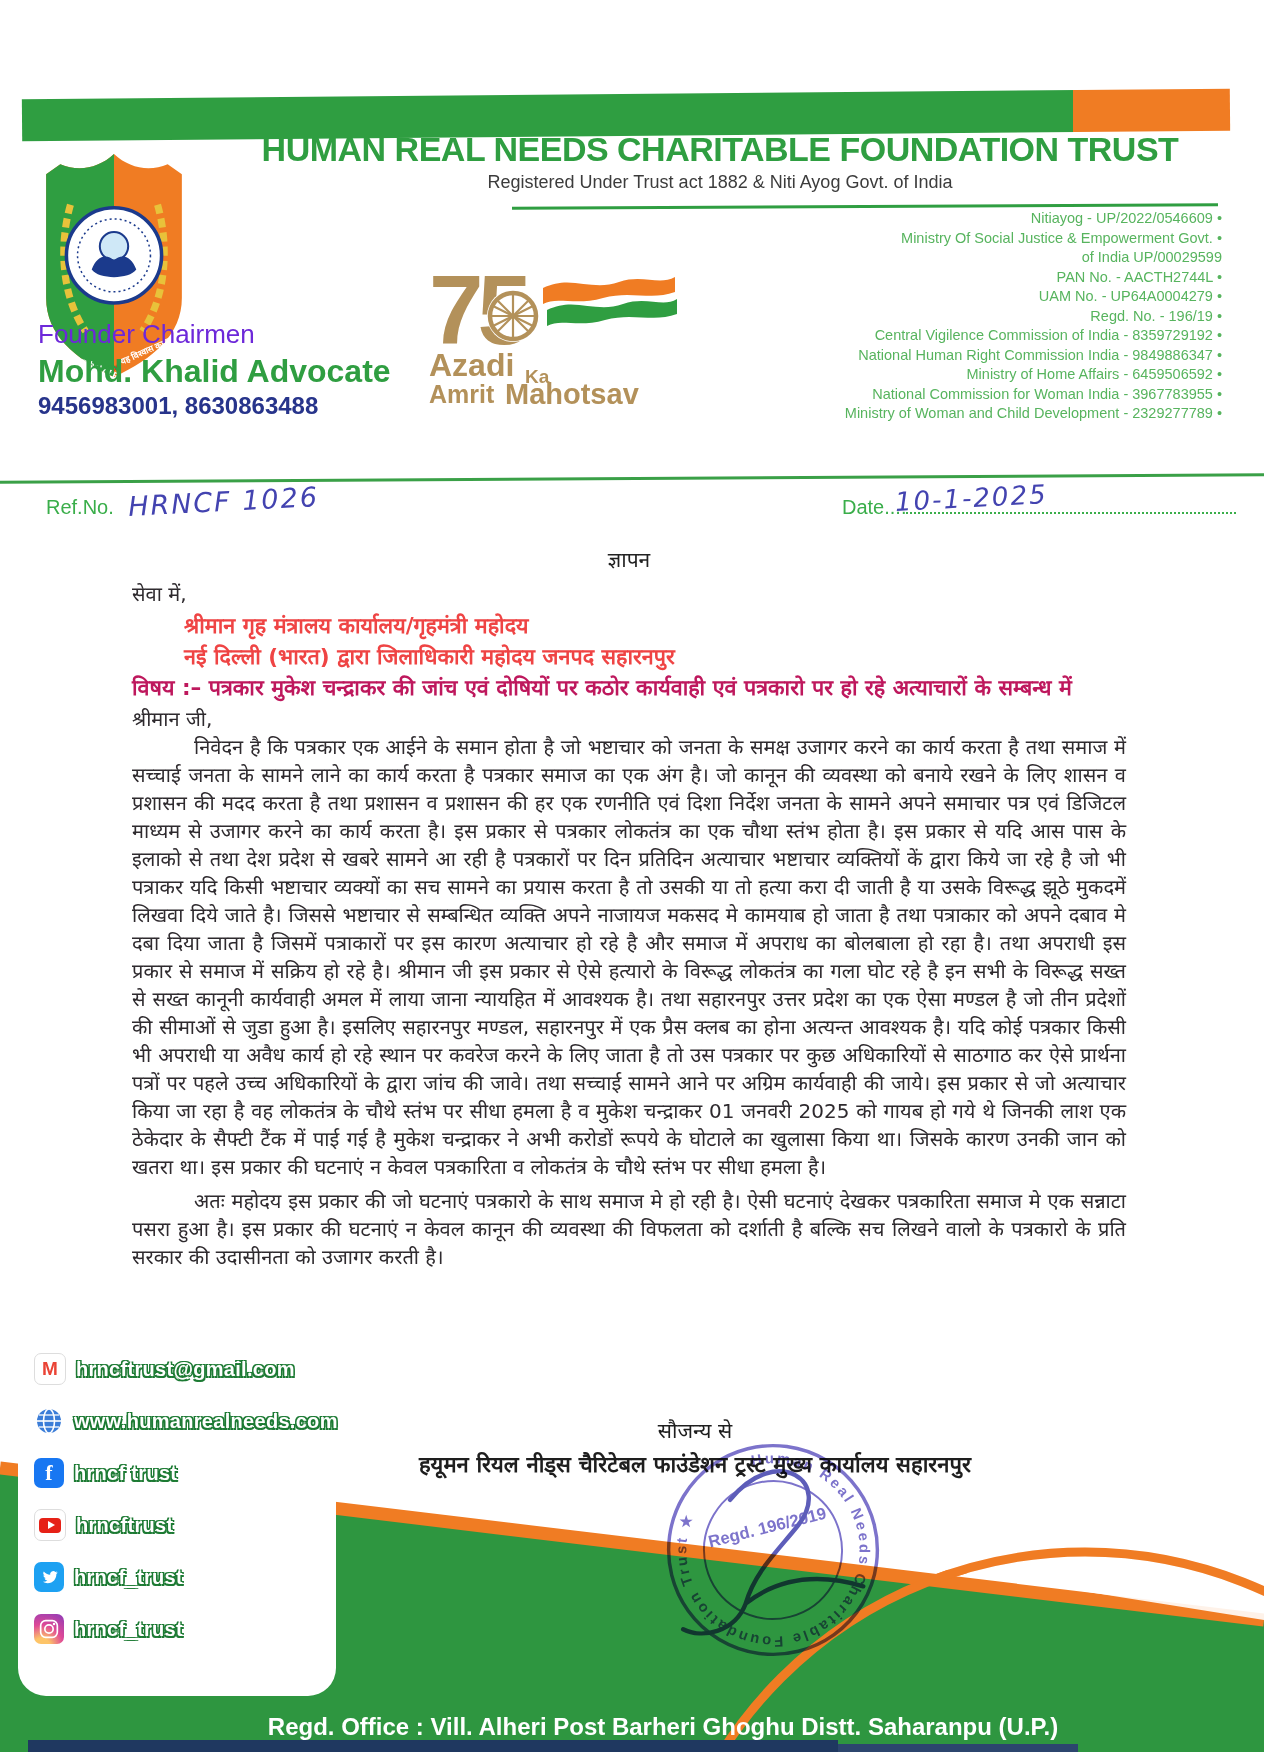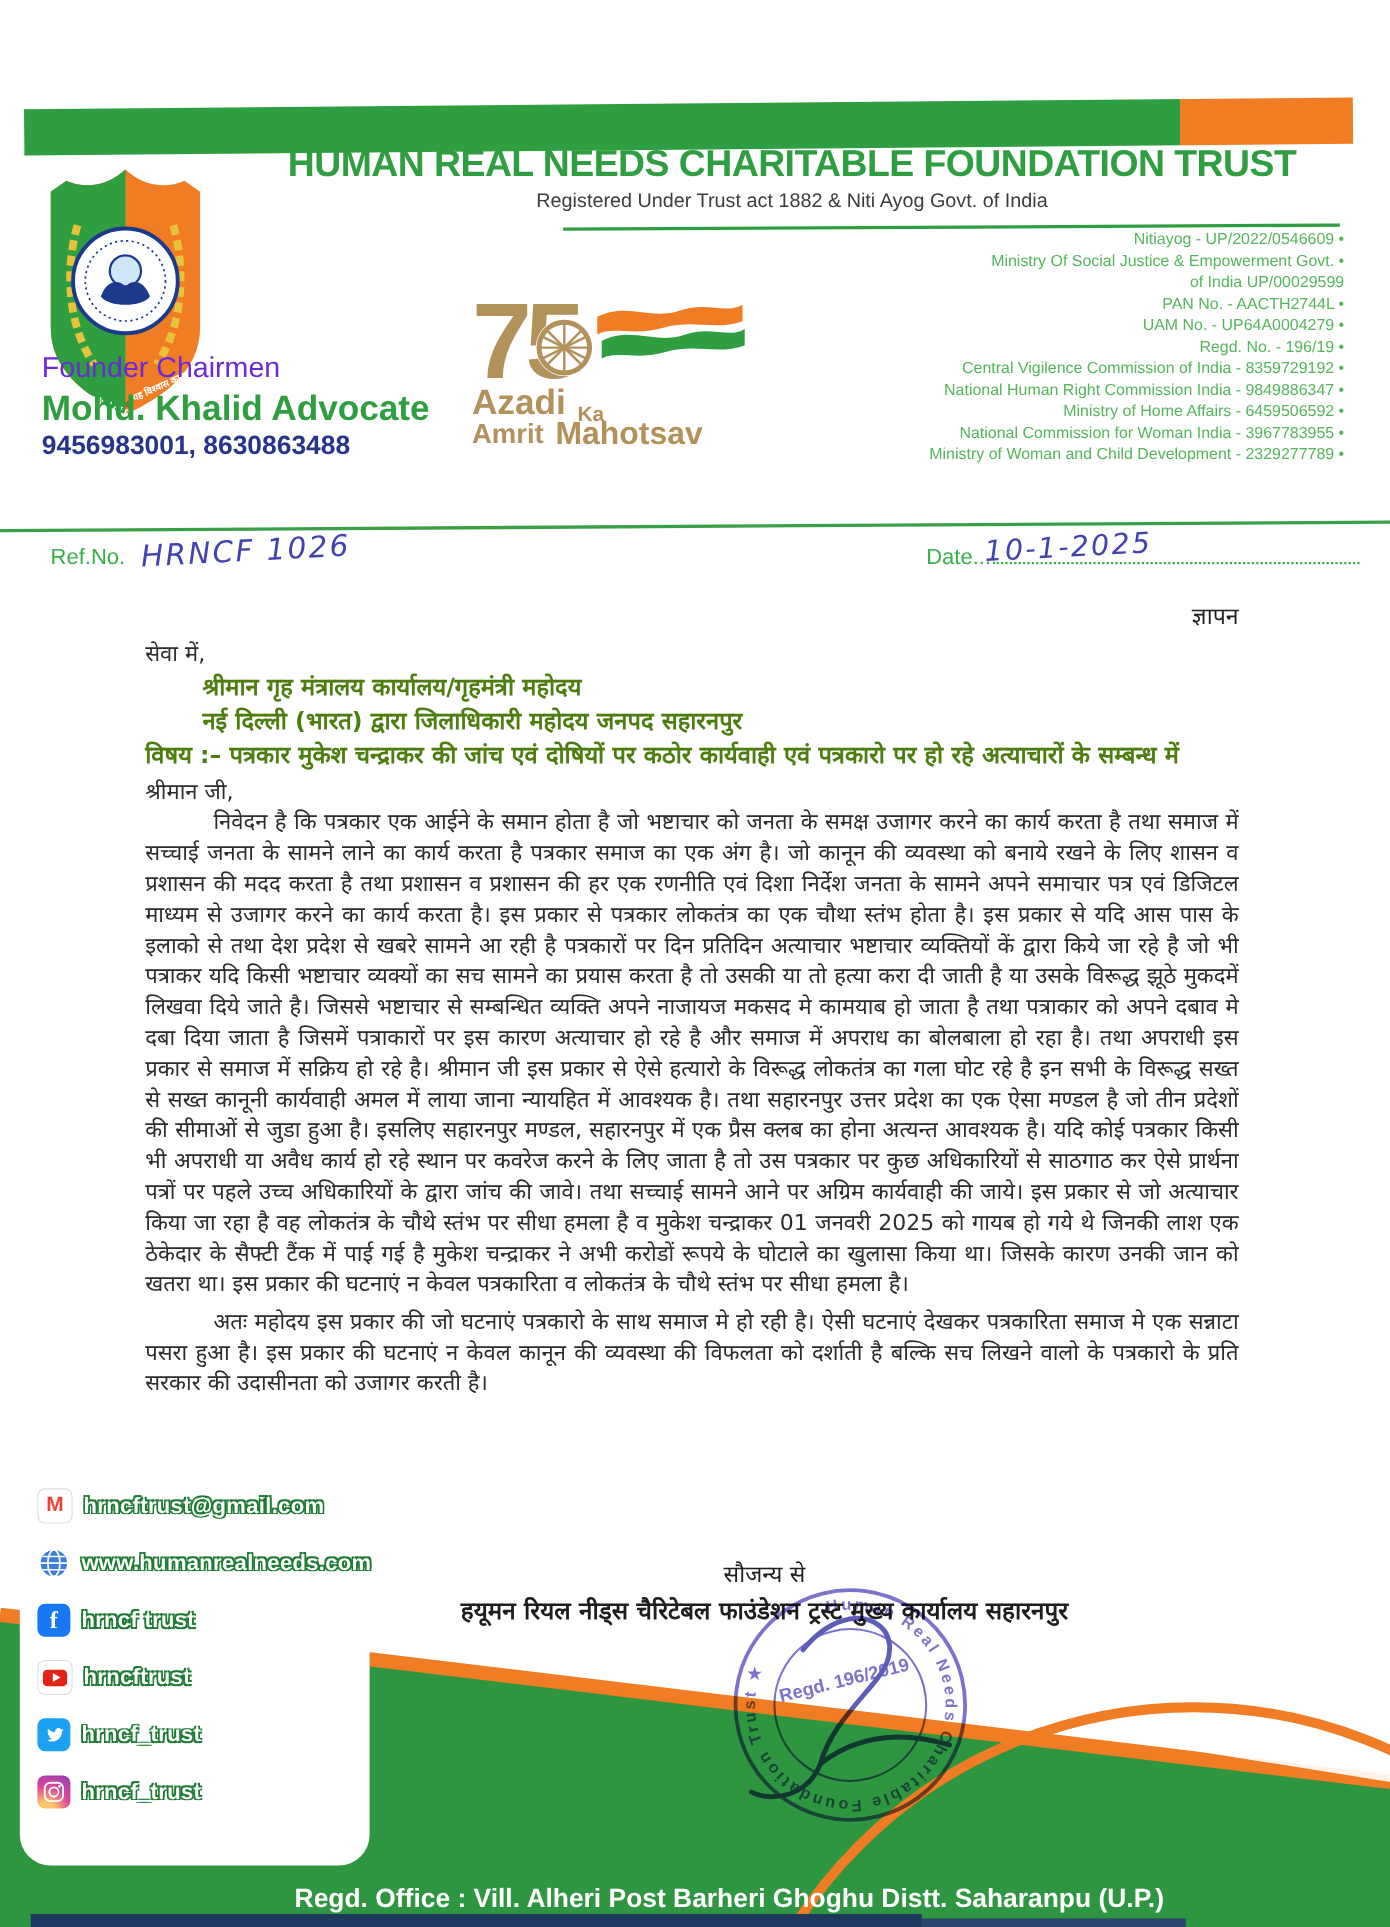--- a/index.html
+++ b/index.html
@@ -28,24 +28,24 @@
   .ref-label,.date-label{color:#3aae4a;font-size:20px;font-weight:500;}
   .ref-row-ref{left:46px;top:496px;}
   .ref-value{left:128px;top:486px;font-size:27px;transform:rotate(-3deg);}
   .date-row{left:842px;top:496px;}
   .date-leader{display:inline-block;width:330px;height:14px;border-bottom:2px dotted #3aae4a;}
   .date-value{left:895px;top:483px;font-size:26px;transform:rotate(-3deg);}
 
   
   .body-wrap{left:132px;top:546px;width:994px;color:#2e2a2e;
              font-family:"DejaVu Sans",sans-serif;font-size:20px;line-height:28px;}
-  .memo-heading{text-align:right;font-size:21px;margin-bottom:6px;color:#222;}
+  .memo-heading{text-align:center;font-size:21px;margin-bottom:6px;color:#222;}
   .salutation{margin:2px 0;}
-  .addressee{margin-left:52px;font-weight:700;font-size:21.5px;line-height:31px;color:#4d7c0f;}
-  .subject{font-weight:700;font-size:21.5px;line-height:31px;color:#4d7c0f;text-align:justify;}
+  .addressee{margin-left:52px;font-weight:700;font-size:21.5px;line-height:31px;color:#ef4444;}
+  .subject{font-weight:700;font-size:21.5px;line-height:31px;color:#be185d;text-align:justify;}
   .greeting{margin-top:2px;}
   .para{text-align:justify;text-indent:62px;margin:0;}
   .para+.para{margin-top:6px;}
 
   .closing{left:300px;top:1416px;width:790px;text-align:center;
            font-family:"DejaVu Sans",sans-serif;color:#1e1e1e;}
   .closing-courtesy{font-size:21px;}
   .closing-org{font-size:22px;font-weight:700;margin-top:4px;}
 
   

